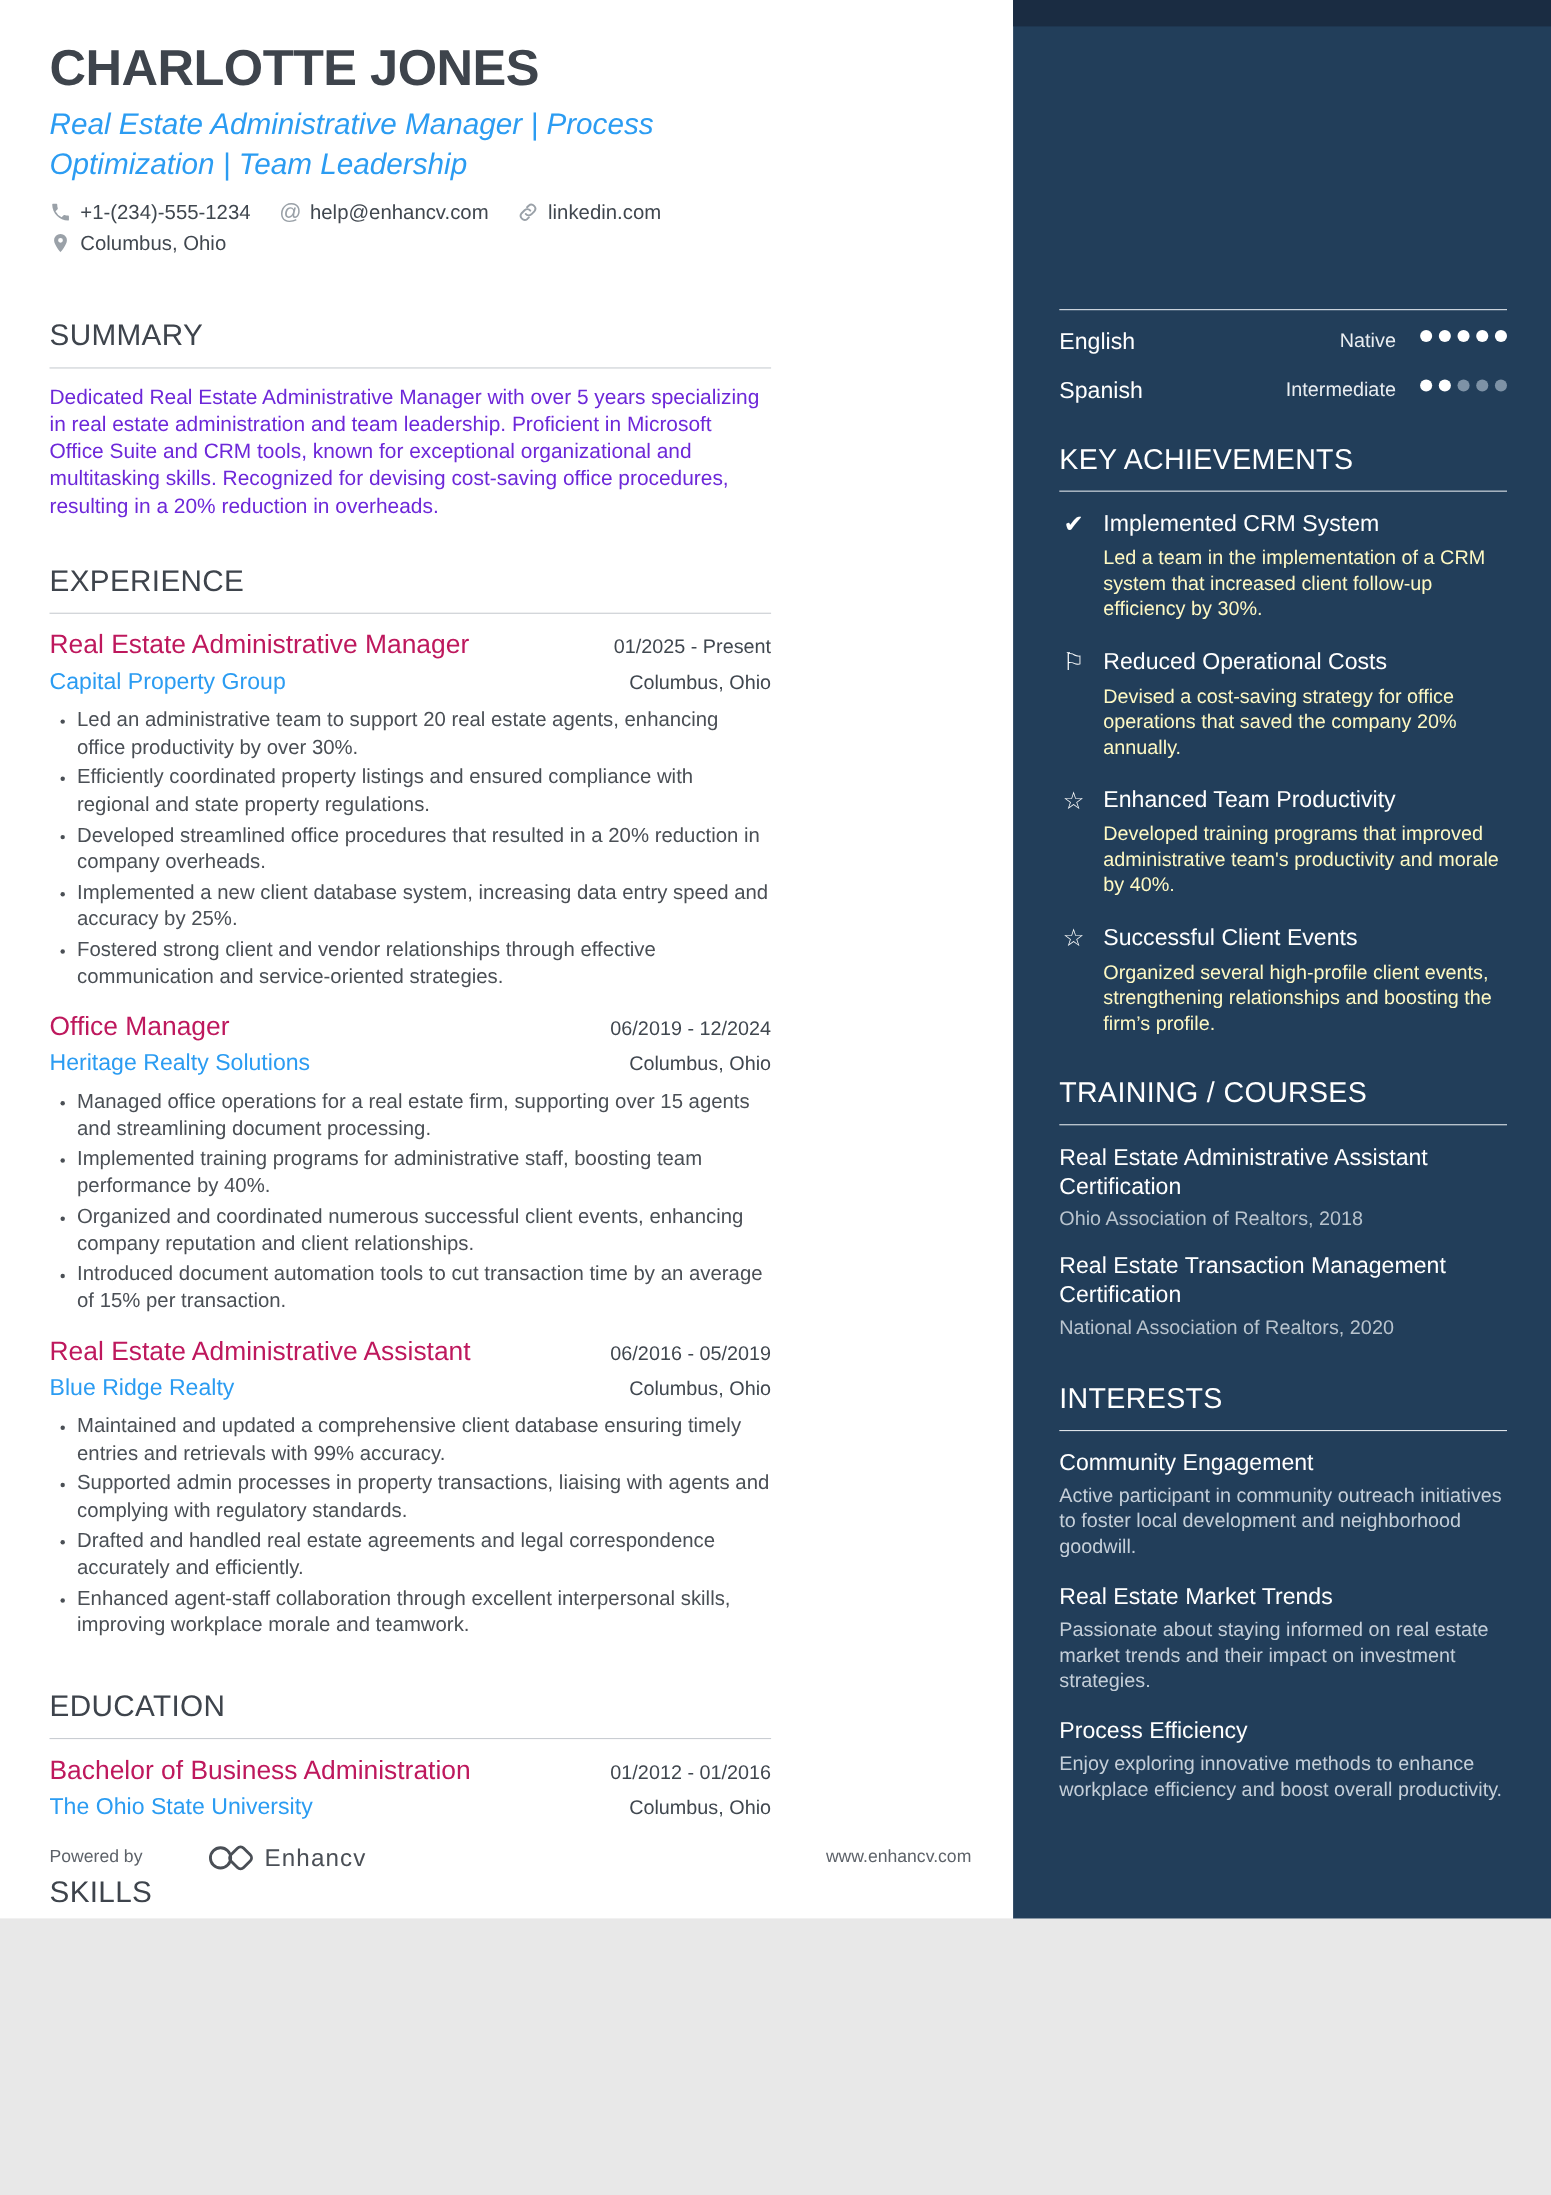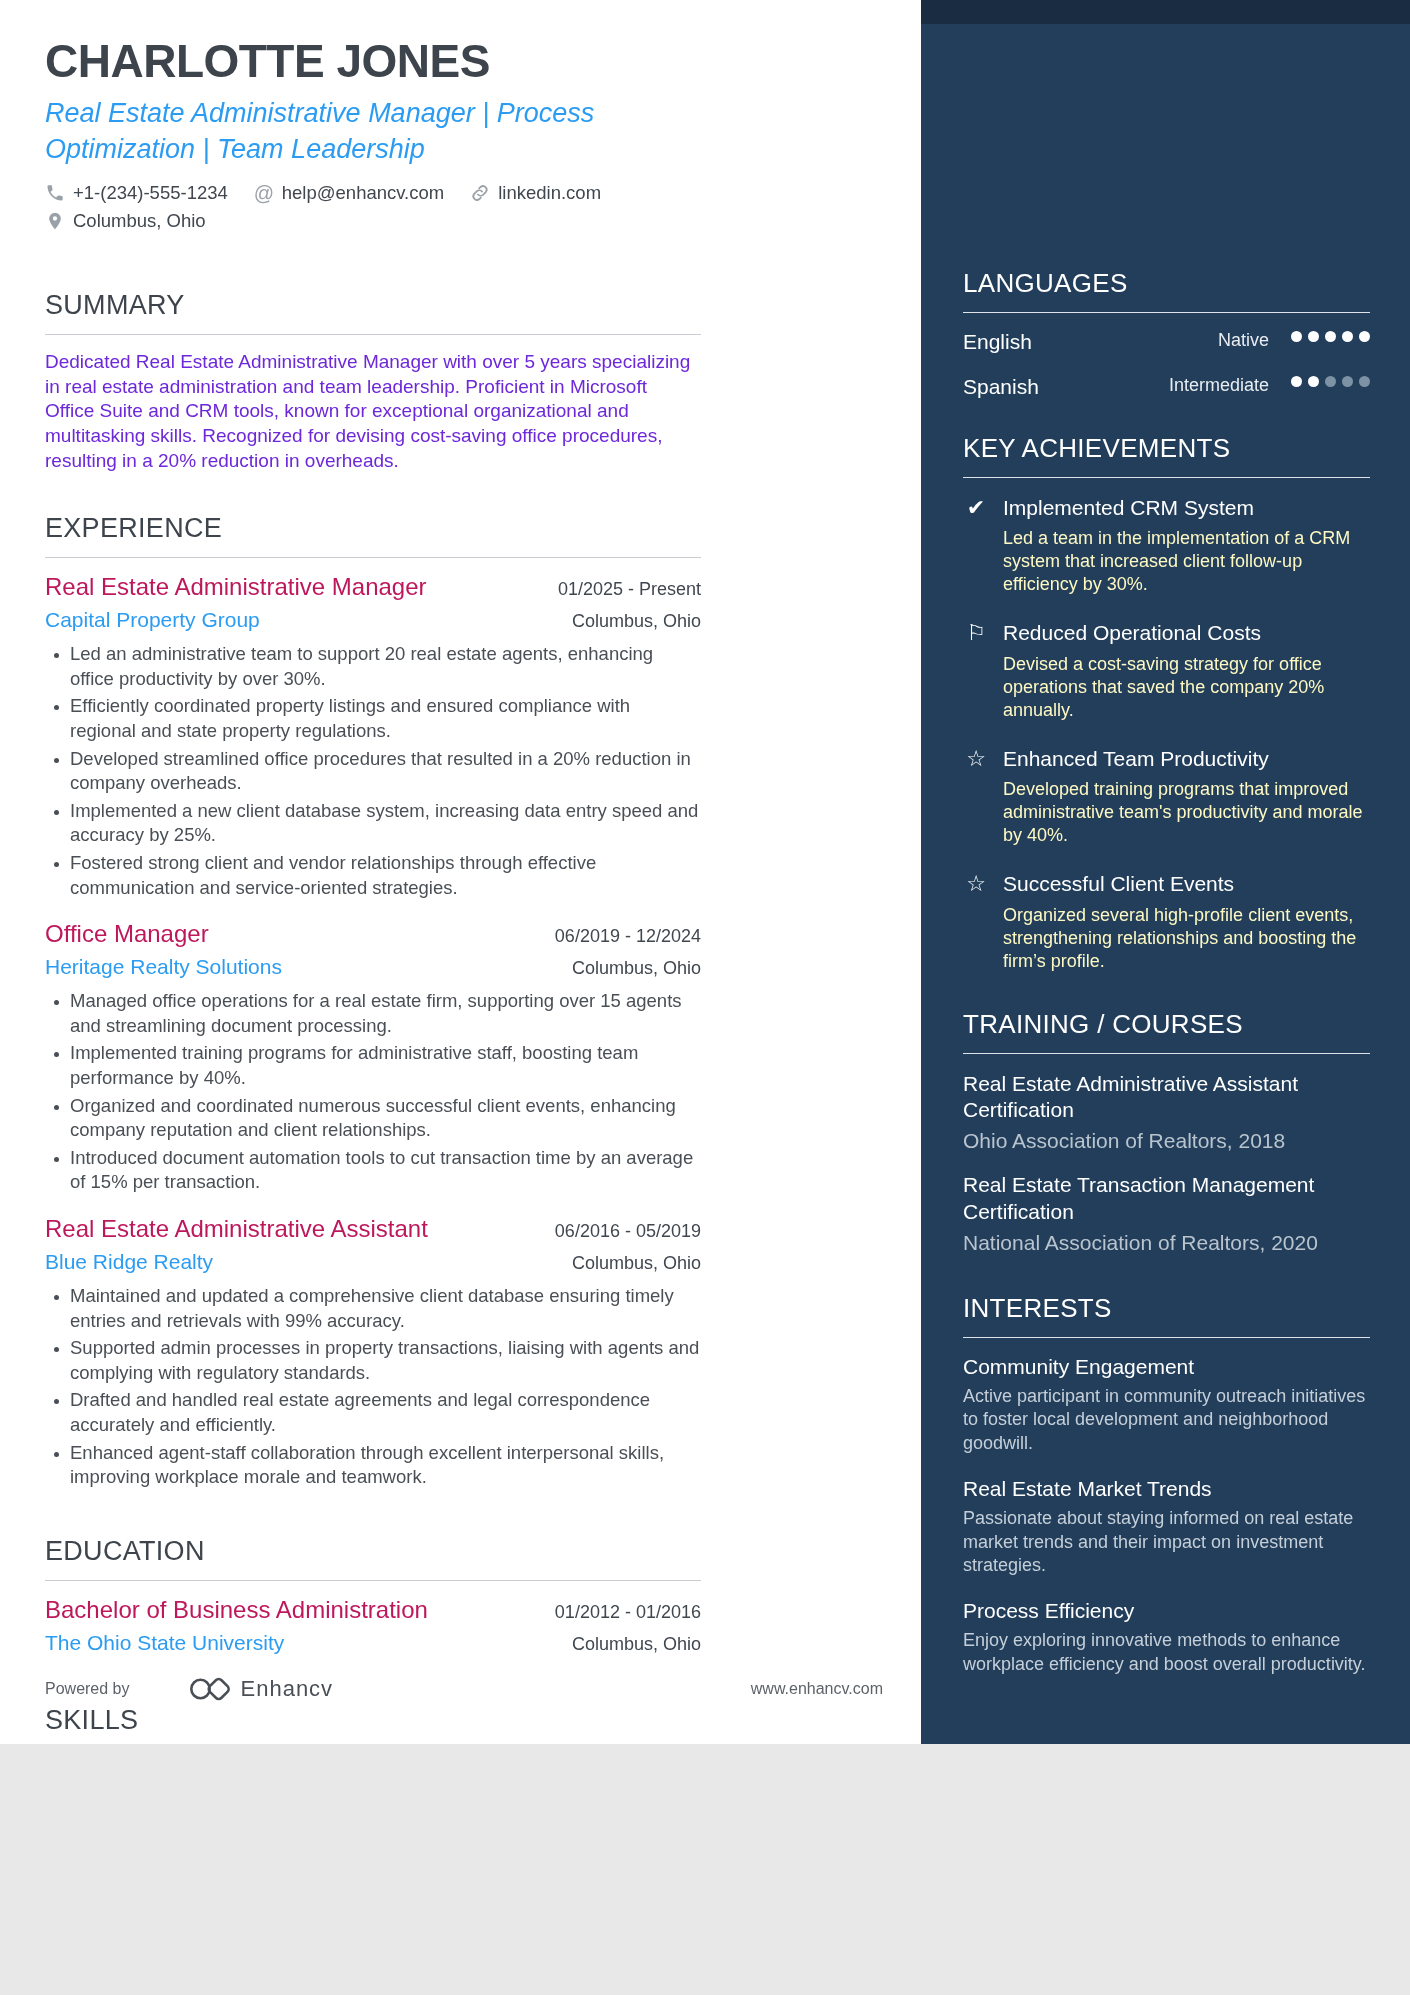--- a/index.html
+++ b/index.html
@@ -65,21 +65,21 @@
   .sb-sec-achievements { margin-top:34px; }
   .ach-item { margin-bottom:24px; }
   .ach-head { display:flex; align-items:flex-start; gap:14px; }
   .ach-icon { width:26px; color:#ffffff; font-size:22px; line-height:1.2; flex:0 0 auto; text-align:center; }
   .ach-title { font-size:21px; color:#ffffff; line-height:1.25; }
   .ach-text { margin:6px 0 0 40px; font-size:18px; line-height:1.28; color:#fef9c3; }
 
   .sb-sec-training { margin-top:36px; }
   .train-item { margin-bottom:19px; }
   .train-title { font-size:21px; color:#ffffff; line-height:1.25; }
-  .train-org { margin-top:6px; font-size:21px; color:#b9c4ce; }
+  .train-org { margin-top:6px; font-size:18px; color:#b9c4ce; }
 
   .sb-sec-interests { margin-top:38px; }
   .int-item { margin-bottom:22px; }
   .int-title { font-size:21px; color:#ffffff; }
   .int-text { margin-top:6px; font-size:18px; line-height:1.3; color:#c5cfd9; }
 </style>
 </head>
 <body>
 
 <div class="page">
@@ -217,21 +217,20 @@
       <span class="brand">Enhancv</span>
     </span>
     <span class="site-url">www.enhancv.com</span>
   </div>
 
   <div class="sidebar">
     <div class="sidebar-band"></div>
     <div class="sb-inner">
 
       <div class="sb-sec">
-        <h2>LANGUAGES</h2>
         <hr class="sb-rule">
         <div class="lang-row">
           <span class="lang-name">English</span>
           <span class="lang-level">Native</span>
           <span class="dots">
             <span class="dot filled"></span>
               <span class="dot filled"></span>
               <span class="dot filled"></span>
               <span class="dot filled"></span>
               <span class="dot filled"></span>

